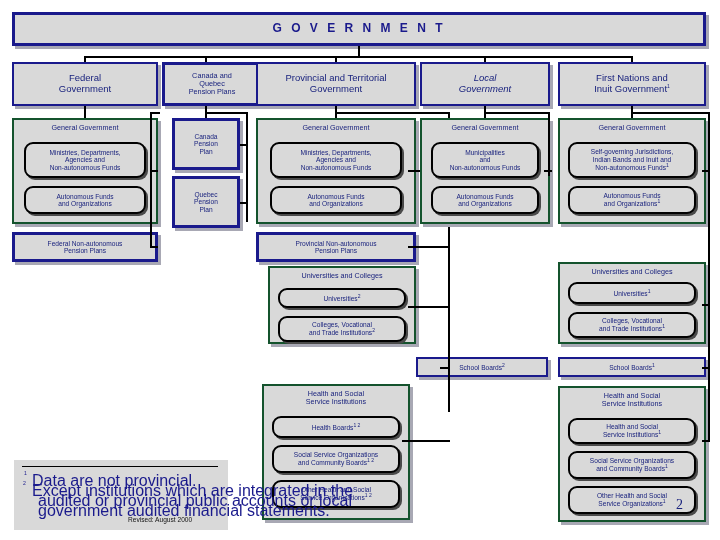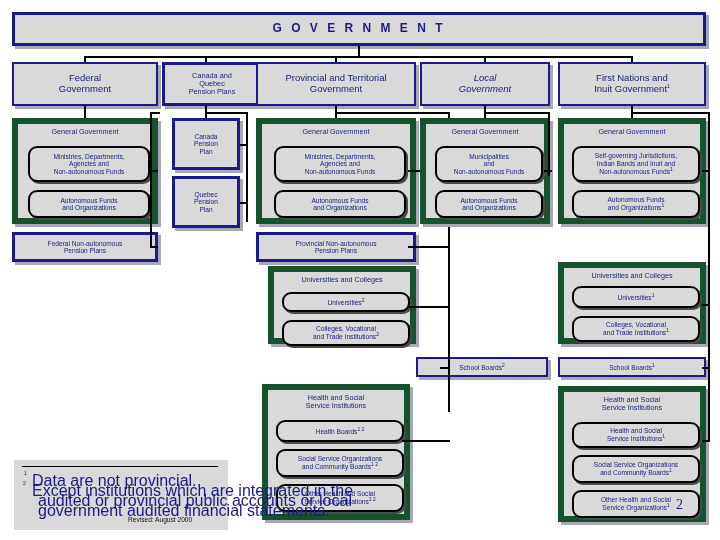--- a/index.html
+++ b/index.html
@@ -47,21 +47,21 @@
   .hdr-sm{font-size:7.3px;}
   .grp-label{
     position:absolute;left:0;right:0;text-align:center;
     font-size:7.2px;color:#1a237e;line-height:1.15;
   }
   .pill-txt{font-size:6.6px;}
   .sup{font-size:5px;vertical-align:super;}
 
   
   .grp{position:absolute;box-sizing:border-box;background:#d9d9d9;
-       border:6px solid #14532d;box-shadow:3px 3px 0 0 #a8a8b4;}
+       border:2px solid #14532d;box-shadow:3px 3px 0 0 #a8a8b4;}
 
   
   .fn{
     position:absolute;background:#d9d9d9;
     font-size:6.4px;color:#111111;line-height:1.45;
     font-family:"Liberation Sans", sans-serif;
   }
   .fn-rule{position:absolute;height:1px;background:#000;}
   .fn-line{position:absolute;white-space:nowrap;}
   .fn-mark{position:absolute;font-size:5.2px;}

